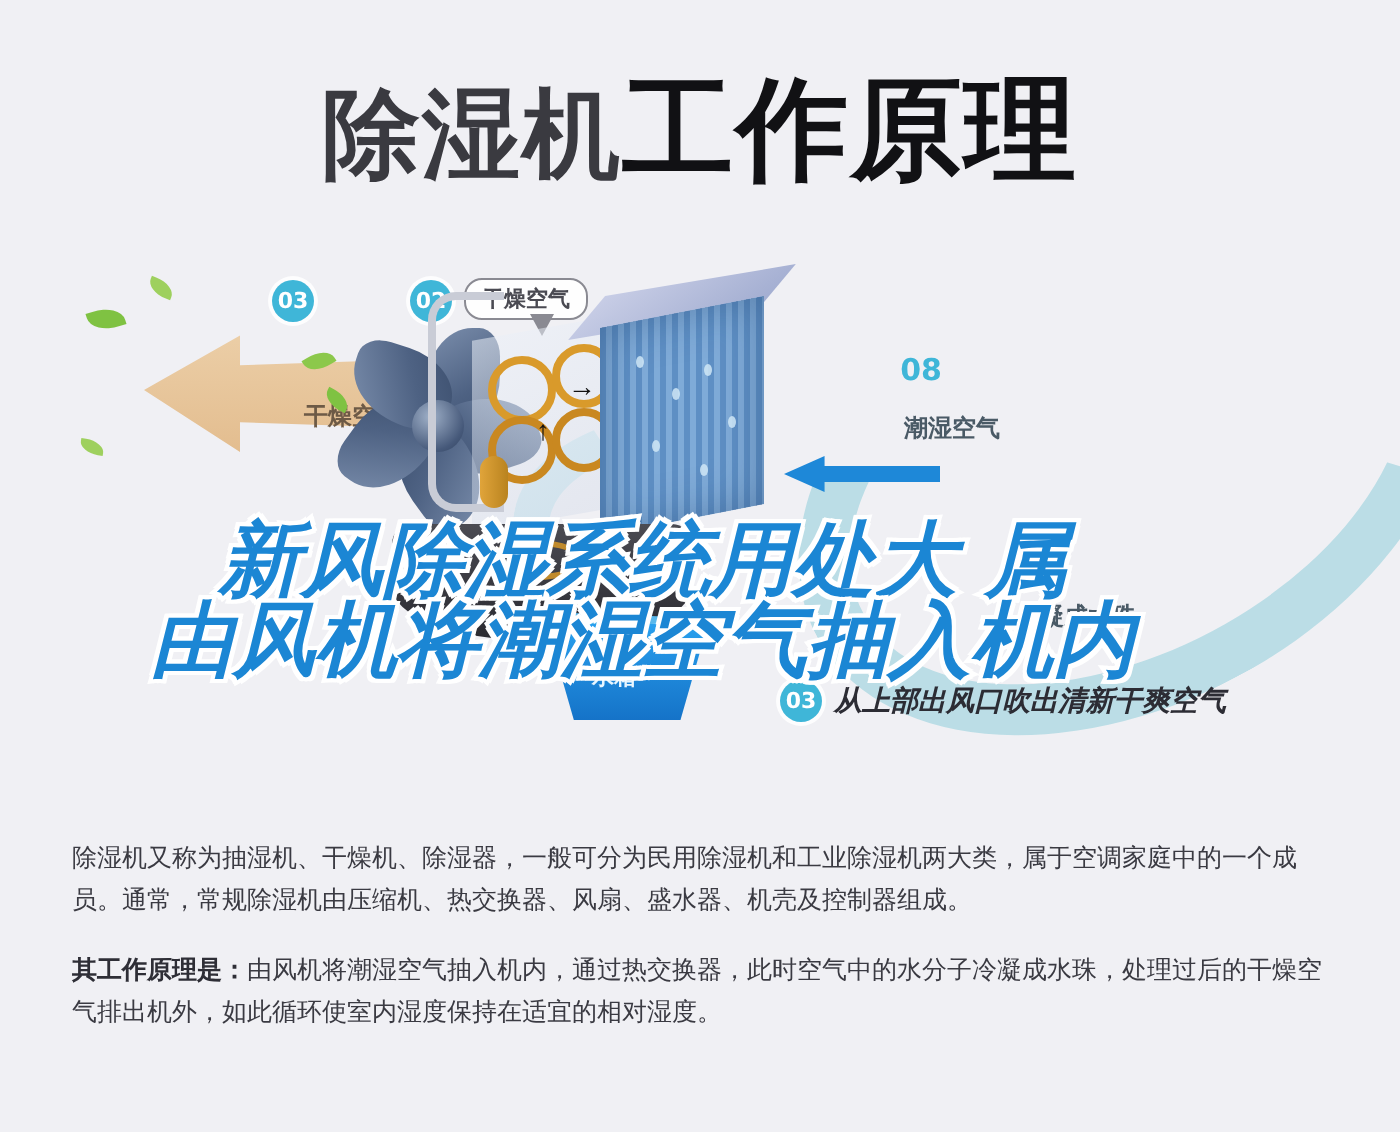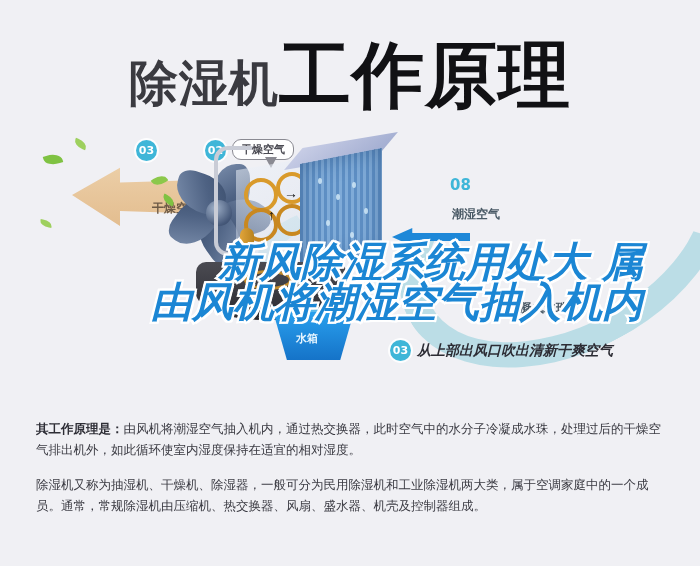--- a/index.html
+++ b/index.html
@@ -16,21 +16,21 @@
   
   .title-wrap{
     position:absolute;left:0;top:28px;width:700px;
     text-align:center;white-space:nowrap;
   }
   .title-a{
     font-size:49px;font-weight:bold;color:#3a3a40;
     letter-spacing:1px;font-family:Liberation Mono, monospace;
   }
   .title-b{
-    font-size:72px;font-weight:bold;color:#111114;
+    font-size:56px;font-weight:bold;color:#111114;
     letter-spacing:1px;margin-left:0;font-family:"DejaVu Sans",sans-serif;
   }
 
   
   .stage{position:absolute;left:0;top:112px;width:700px;height:290px;}
 
   
   .swoosh{
     position:absolute;right:-40px;top:8px;width:300px;height:180px;
     border:26px solid #b9dde6;border-radius:50%;
@@ -185,21 +185,21 @@
   .line03 .txt{font-size:14px;color:#2c2c34;font-weight:bold;font-family:"DejaVu Sans",sans-serif;font-style:italic;}
 
   
   .cond-lbl{
     position:absolute;left:520px;top:188px;font-size:12px;color:#4a5a66;font-weight:bold;
     font-family:"DejaVu Sans",sans-serif;
   }
 
   
   .overlay{
-    position:absolute;left:0;top:242px;width:643px;text-align:right;
+    position:absolute;left:0;top:260px;width:643px;text-align:center;
     pointer-events:none;
   }
   .overlay-line{
     font-family:"DejaVu Sans",sans-serif;
     font-size:41px;font-weight:bold;font-style:italic;
     color:#1b86d4;line-height:40px;letter-spacing:0px;
     -webkit-text-stroke:4px #ffffff;
     paint-order:stroke fill;
     text-shadow:
        2px 0 0 #fff, -2px 0 0 #fff, 0 2px 0 #fff, 0 -2px 0 #fff,
@@ -291,17 +291,17 @@
       <span class="txt">从上部出风口吹出清新干爽空气</span>
     </div>
   </div>
 
   <div class="overlay">
     <div class="overlay-line">新风除湿系统用处大 属</div>
     <div class="overlay-line">由风机将潮湿空气抽入机内</div>
   </div>
 
   <div class="desc">
+    <p>除湿机又称为抽湿机、干燥机、除湿器，一般可分为民用除湿机和工业除湿机两大类，属于空调家庭中的一个成员。通常，常规除湿机由压缩机、热交换器、风扇、盛水器、机壳及控制器组成。</p>
     <p><span class="lead">其工作原理是：</span><span>由风机将潮湿空气抽入机内，通过热交换器，此时空气中的水分子冷凝成水珠，处理过后的干燥空气排出机外，如此循环使室内湿度保持在适宜的相对湿度。</span></p>
-    <p>除湿机又称为抽湿机、干燥机、除湿器，一般可分为民用除湿机和工业除湿机两大类，属于空调家庭中的一个成员。通常，常规除湿机由压缩机、热交换器、风扇、盛水器、机壳及控制器组成。</p>
   </div>
 
 </div>
 
 </body></html>

